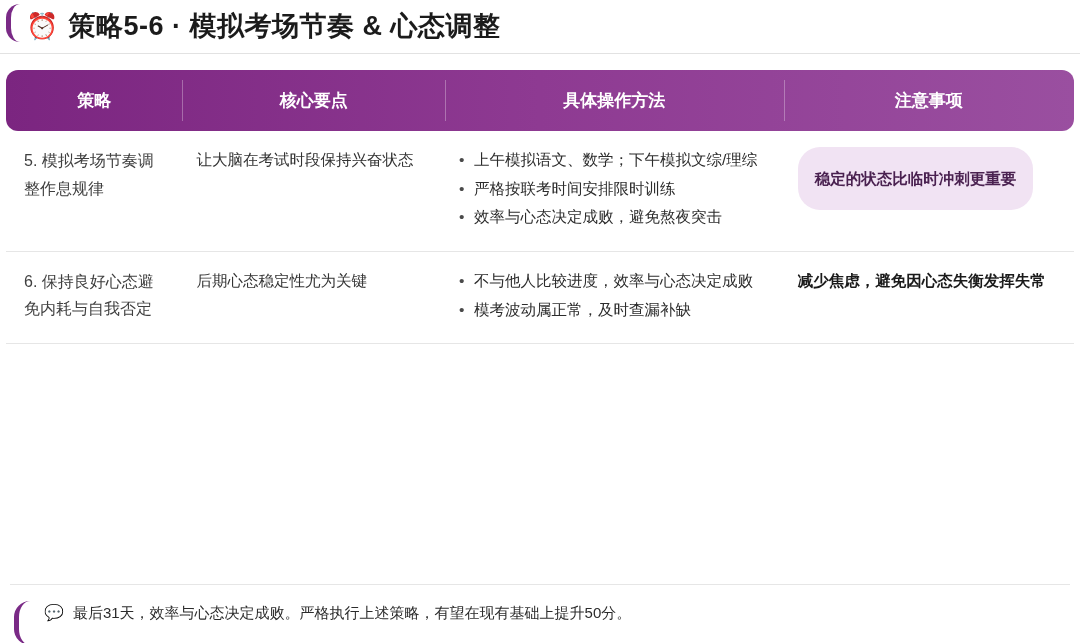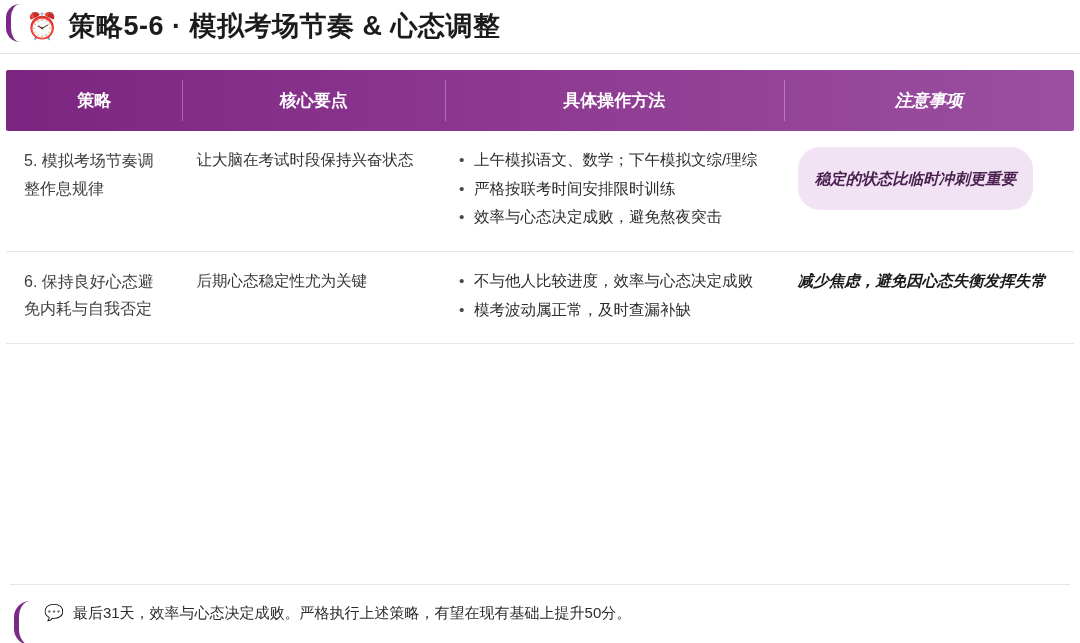--- a/index.html
+++ b/index.html
@@ -61,42 +61,42 @@
   }
 
   
   .table {
     margin: 16px 6px 0 6px;
     width: 1068px;
   }
   .thead {
     display: flex;
     background: linear-gradient(90deg, #7b2580 0%, #8e3a92 50%, #9a4fa0 100%);
-    border-radius: 2px;
+    border-radius: 12px;
     overflow: hidden;
   }
   .th {
     color: #ffffff;
     font-size: 17px;
     font-weight: bold;
     text-align: center;
     padding: 19px 6px;
     position: relative;
   }
   .th + .th::before {
     content: "";
     position: absolute;
     left: 0; top: 10px; bottom: 10px;
     width: 1px;
     background: rgba(255,255,255,0.30);
   }
   .c1 { width: 178px; }
   .c2 { width: 265px; }
   .c3 { width: 342px; }
-  .c4 { width: 293px; font-style: italic; }
+  .c4 { width: 293px; }
 
   .trow {
     display: flex;
     border-bottom: 1px solid #e6e6e6;
     align-items: flex-start;
   }
   .trow.last { border-bottom: 1px solid #e6e6e6; }
 
   .td {
     padding: 16px 14px 18px 14px;

